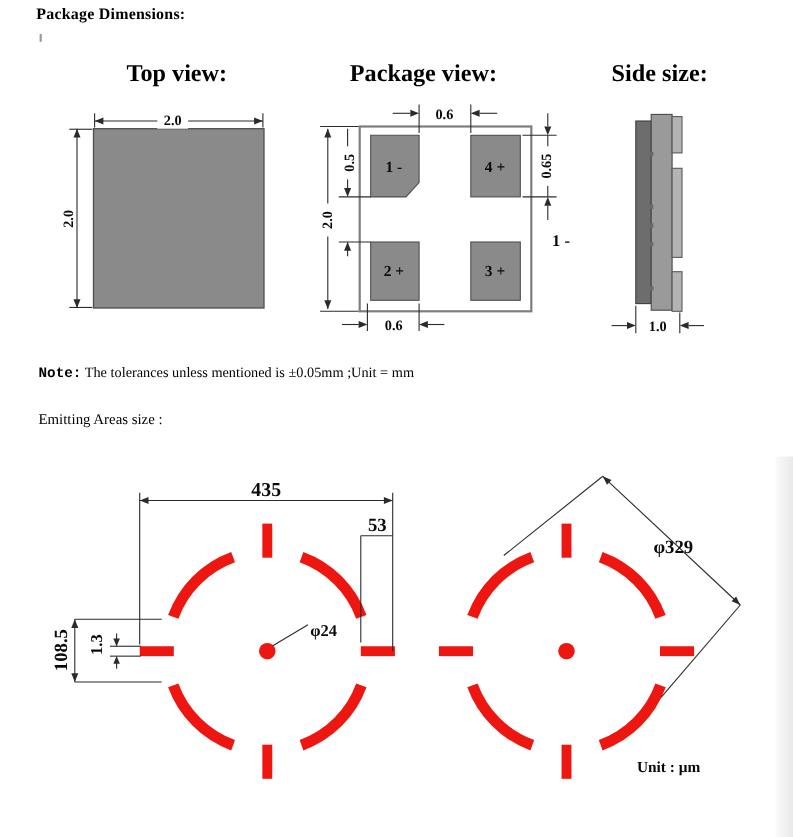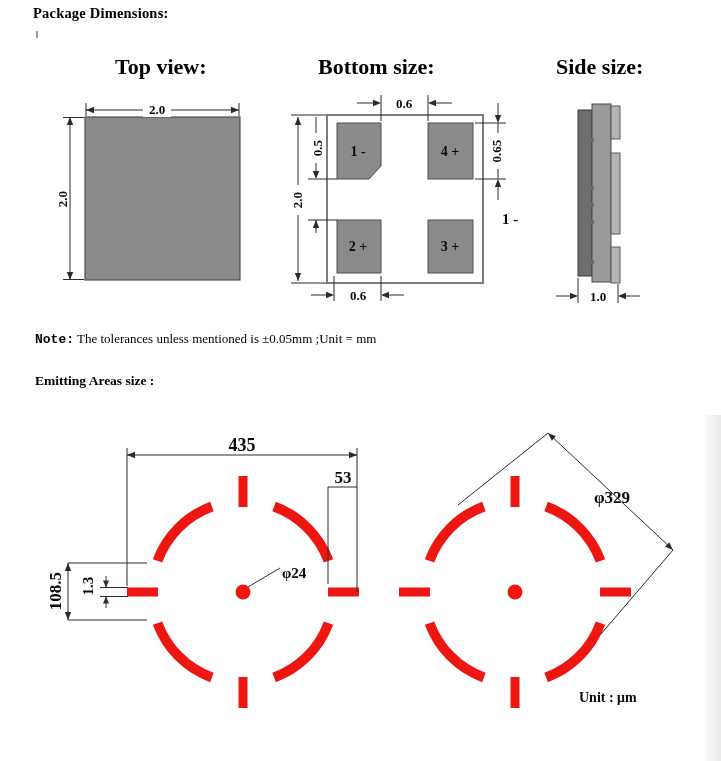--- a/index.html
+++ b/index.html
@@ -6,36 +6,36 @@
   #page{position:relative;width:721px;height:761px;background:#ffffff;overflow:hidden;
         font-family:"Liberation Serif", serif;color:#000;}
   .abs{position:absolute;}
   #title{left:33px;top:5px;font-size:14.5px;font-weight:bold;letter-spacing:.2px;}
   .view-heading{top:54px;font-size:22px;font-weight:bold;}
   #h-top{left:73px;margin-left:42px;}
   #h-bottom{left:318px;}
   #h-side{left:556px;}
   #note-line{left:35px;top:331px;font-size:13px;}
   #note-line b{font-weight:bold;font-family:Liberation Mono, monospace;}
-  #emitting-heading{left:35px;top:373px;font-size:13.5px;font-weight:bold;}
+  #emitting-heading{left:35px;top:373px;font-size:13.5px;font-weight:normal;}
   #tickmark{left:36px;top:31px;width:2px;height:7px;background:#9a9a9a;}
   #edge-strip{left:705px;top:415px;width:16px;height:346px;
               background:linear-gradient(90deg,#fafafa,#e9e9e9);}
   svg text{font-family:"Liberation Serif", serif;font-weight:bold;fill:#0a0a0a;}
 </style>
 </head>
 <body>
 
 <div id="page">
 
   <div class="abs" id="title">Package Dimensions:</div>
   <div class="abs" id="tickmark"></div>
 
   <div class="abs view-heading" id="h-top">Top view:</div>
-  <div class="abs view-heading" id="h-bottom">Bottom size:</div>
+  <div class="abs view-heading" id="h-bottom">Package view:</div>
   <div class="abs view-heading" id="h-side">Side size:</div>
 
   <svg class="abs" style="left:0;top:0" width="721" height="761" viewBox="0 0 721 761">
 
     <g stroke-linecap="butt">
       <rect x="85" y="117" width="155" height="163" fill="#8a8a8a" stroke="#4f4f4f" stroke-width="1.2"></rect>
 
       <line x1="86" y1="110" x2="239" y2="110" stroke="#2b2b2b" stroke-width="1"></line>
       <line x1="86" y1="103" x2="86" y2="116" stroke="#2b2b2b" stroke-width="1"></line>
       <line x1="239" y1="103" x2="239" y2="116" stroke="#2b2b2b" stroke-width="1"></line>

